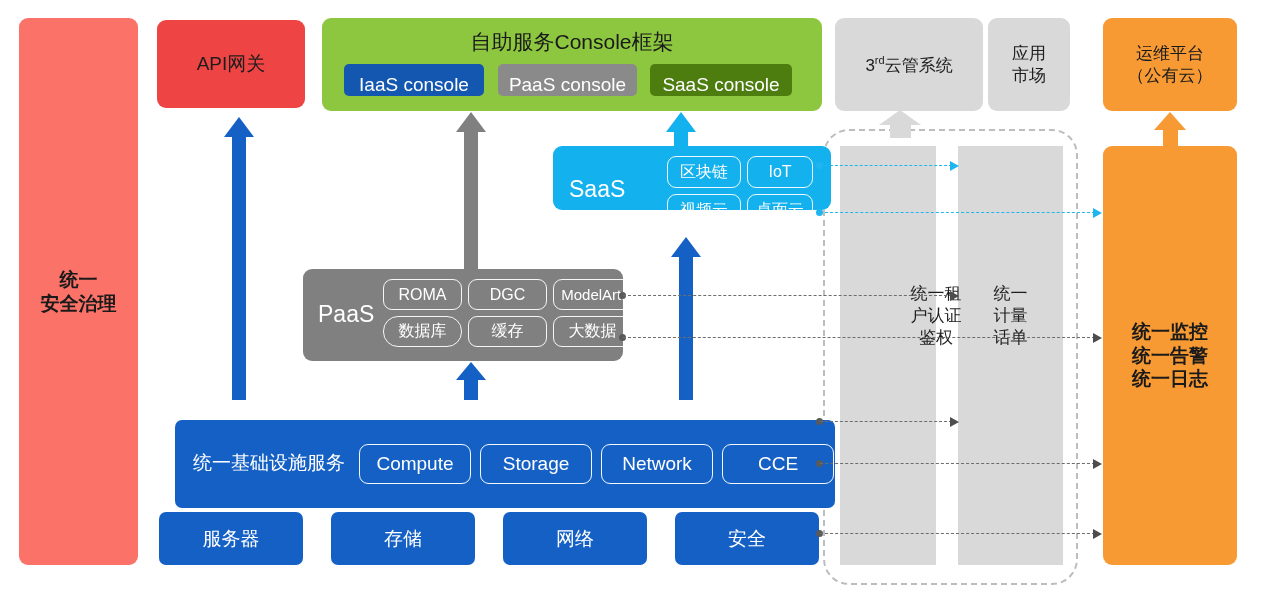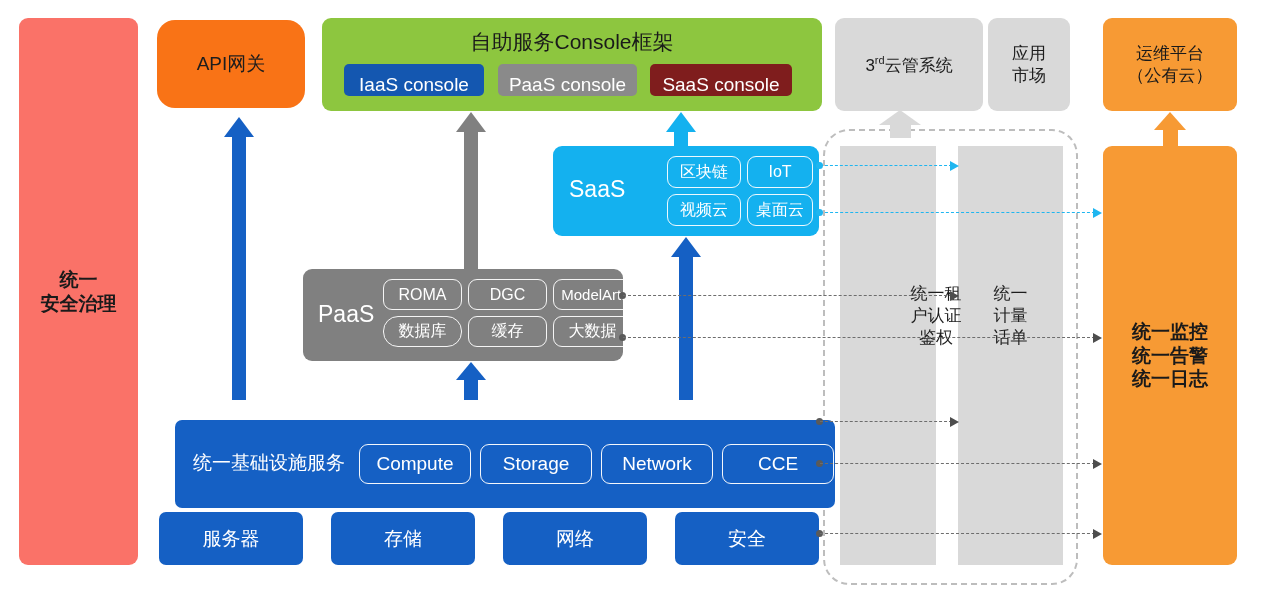--- a/index.html
+++ b/index.html
@@ -4,29 +4,29 @@
 <style>
   html,body{margin:0;padding:0;background:#ffffff;}
   body{font-family:"Liberation Sans","DejaVu Sans",sans-serif;}
   #stage{position:relative;width:1265px;height:605px;overflow:hidden;background:#fff;}
   .box{position:absolute;box-sizing:border-box;display:flex;align-items:center;justify-content:center;text-align:center;line-height:1.25;}
 
   
   .panel-red{background:#fa7268;border-radius:9px;color:#1a1a1a;font-size:19px;font-weight:700;}
 
   
-  .panel-apigw{background:#f97316;border-radius:18px;color:#1d1d1d;font-size:19px;}
+  .panel-apigw{background:#ef4444;border-radius:9px;color:#1d1d1d;font-size:19px;}
 
   
   .panel-green{background:#8dc63f;border-radius:9px;}
   .green-title{position:absolute;left:0;right:0;top:10px;text-align:center;font-size:21px;color:#1a1a1a;font-weight:400;}
   .chip{position:absolute;display:flex;align-items:flex-end;justify-content:center;border-radius:5px;color:#fff;font-size:19px;white-space:nowrap;}
   .chip-iaas{background:#1457b0;}
   .chip-paas{background:#8a8a8a;}
-  .chip-saas{background:#7f1d1d;}
+  .chip-saas{background:#4d7c0f;}
 
   
   .panel-grey{background:#d9d9d9;border-radius:9px;color:#1d1d1d;font-size:17px;}
   .panel-grey sup{font-size:11px;vertical-align:super;}
 
   
   .panel-orange{background:#f79a34;border-radius:9px;color:#1a1a1a;font-size:17px;}
   .panel-orange-tall{background:#f79a34;border-radius:9px;color:#1a1a1a;font-size:19px;font-weight:600;}
 
   
@@ -114,21 +114,21 @@
   </div>
   <div class="col-text" style="left:958px;top:283px;width:105px;">
     <div>统一</div>
     <div>计量</div>
     <div>话单</div>
   </div>
 
   <div class="shaft" style="left:890px;top:122px;width:21px;height:16px;background:#d9d9d9;"></div>
   <div class="head" style="left:879px;top:110px;border-left:21px solid transparent;border-right:21px solid transparent;border-bottom:15px solid #d9d9d9;"></div>
 
-  <div class="layer-saas" style="position:absolute;left:553px;top:146px;width:266px;height:90px;">
+  <div class="layer-saas" style="position:absolute;left:553px;top:146px;width:266px;height:64px;padding-left:12px;">
     <div class="layer-label" style="left:16px;top:30px;">SaaS</div>
     <div class="tag" style="left:114px;top:10px;width:72px;height:30px;">
       <span>区块链</span>
     </div>
     <div class="tag" style="left:194px;top:10px;width:64px;height:30px;">
       <span>IoT</span>
     </div>
     <div class="tag" style="left:114px;top:48px;width:72px;height:30px;">
       <span>视频云</span>
     </div>

